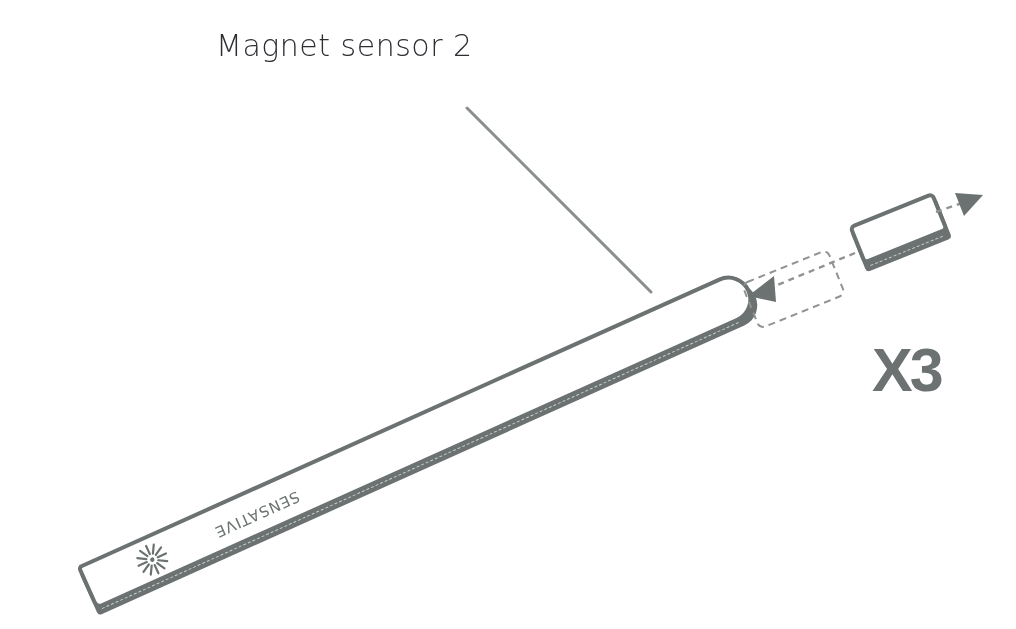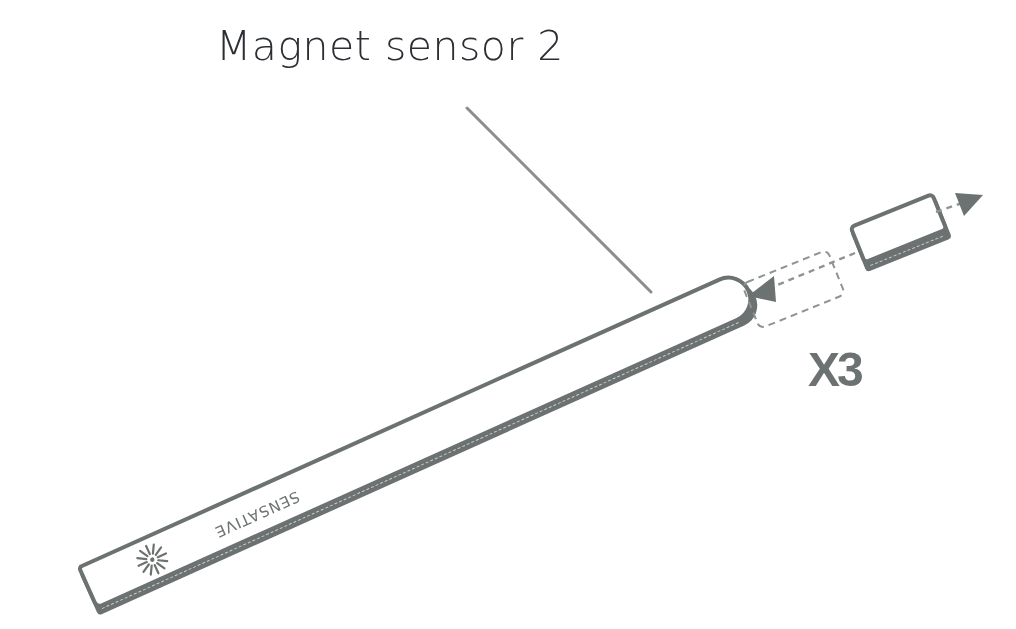--- a/index.html
+++ b/index.html
@@ -13,33 +13,33 @@
       position: relative;
       overflow: hidden;
       font-family: "DejaVu Sans", sans-serif;
     }
     .title {
       position: absolute;
       left: 216px;
       top: 20px;
       font-family: "DejaVu Sans", sans-serif;
       font-weight: 300;
-      font-size: 41px;
+      font-size: 30px;
       letter-spacing: 0.5px;
       color: #2b2e33;
       white-space: nowrap;
       line-height: 52px;
     }
     .multiplier {
       position: absolute;
-      left: 808px;
+      left: 872px;
       top: 344px;
       font-family: "Liberation Sans", sans-serif;
       font-weight: 700;
-      font-size: 48px;
+      font-size: 61px;
       letter-spacing: -3px;
       color: #6b7271;
       line-height: 52px;
     }
     svg.diagram {
       position: absolute;
       left: 0;
       top: 0;
     }
   </style>

